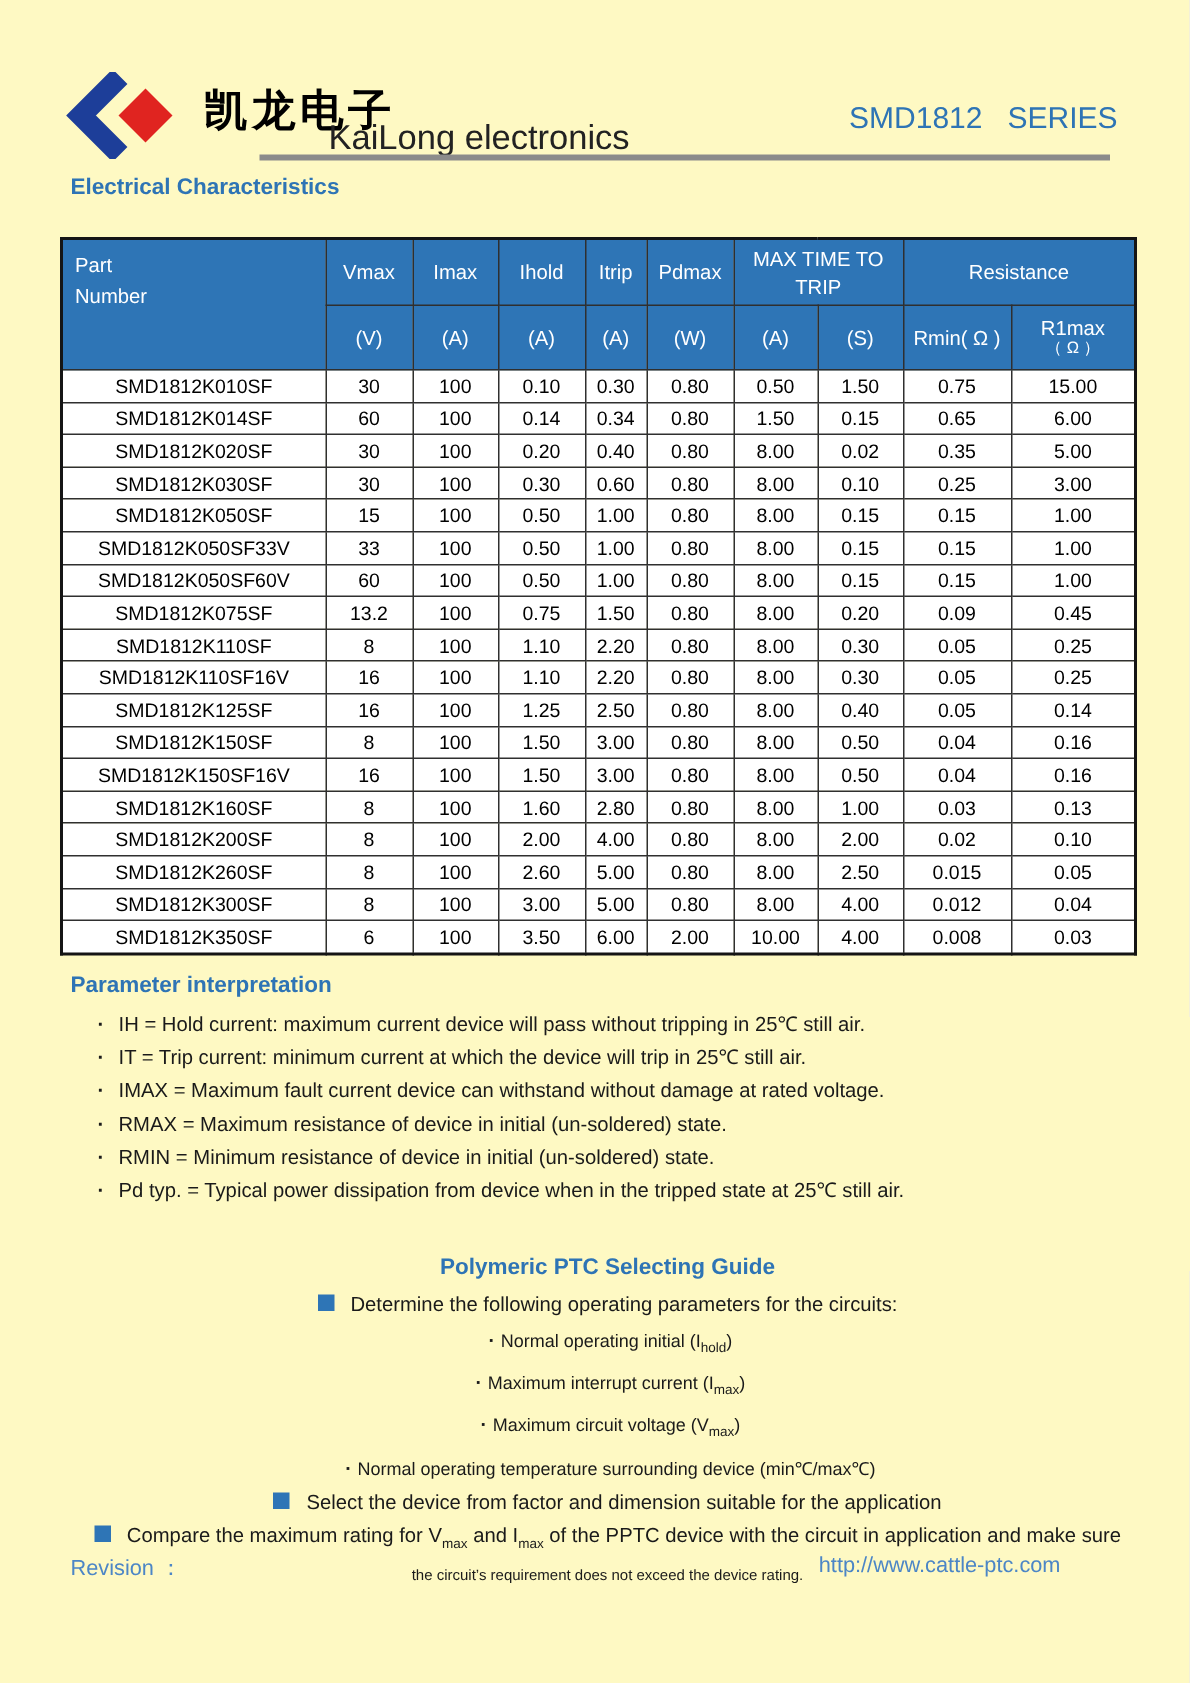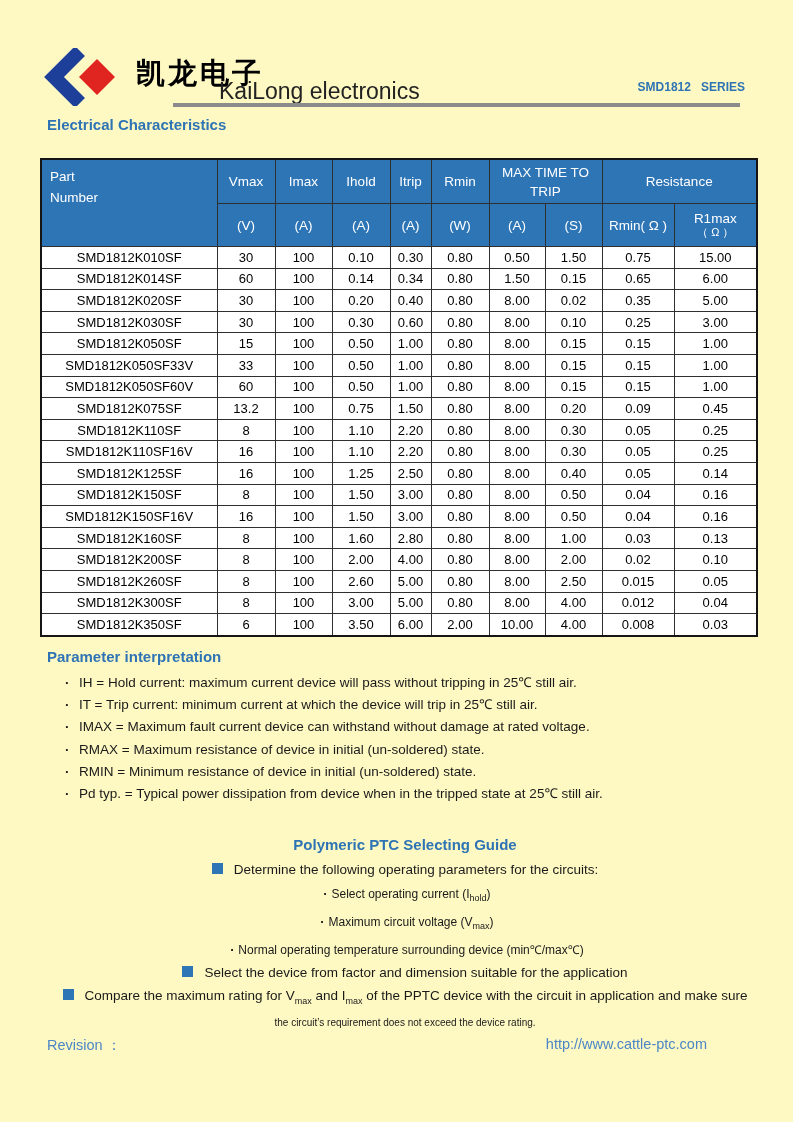--- a/index.html
+++ b/index.html
@@ -23,22 +23,22 @@
   .logo-en{
     position:absolute;left:219px;top:78px;
     font-family:Liberation Sans, sans-serif;
     font-size:23px;color:#222;text-align:center;
   }
   .header-rule{
     position:absolute;left:173px;top:103px;
     width:567px;height:4px;background:#8b8b8b;
   }
   .series-title{
-    position:absolute;right:48px;top:80px;
-    font-size:12px;font-weight:bold;color:#2E74B5;
+    position:absolute;right:48px;top:68px;
+    font-size:20px;font-weight:normal;color:#2E74B5;
     white-space:pre;
   }
   
   .sec-title{
     font-size:15px;font-weight:bold;color:#2E74B5;
   }
   .sec-electrical{position:absolute;left:47px;top:116px;}
   
   .tbl-wrap{position:absolute;left:40px;top:158px;}
   table{border-collapse:collapse;table-layout:fixed;width:716px;border:2px solid #151515;}
@@ -115,21 +115,21 @@
       <thead>
         <tr class="h1">
           <th class="part-cell" rowspan="2">
             <div>Part</div>
             <div>Number</div>
           </th>
           <th>Vmax</th>
           <th>Imax</th>
           <th>Ihold</th>
           <th>Itrip</th>
-          <th>Rmin</th>
+          <th>Pdmax</th>
           <th colspan="2">
             <div class="two-line">
               <div>MAX TIME TO</div>
               <div>TRIP</div>
             </div>
           </th>
           <th colspan="2">Resistance</th>
         </tr>
         <tr class="h2">
           <th>(V)</th>
@@ -376,21 +376,22 @@
         <div class="param-line"><span class="dot">·</span><span>RMAX = Maximum resistance of device in initial (un-soldered) state.</span></div>
         <div class="param-line"><span class="dot">·</span><span>RMIN = Minimum resistance of device in initial (un-soldered) state.</span></div>
         <div class="param-line"><span class="dot">·</span><span>Pd typ. = Typical power dissipation from device when in the tripped state at 25℃  still air.</span></div>
       </div>
   </div>
 
   <div class="sec-guide">
     <div class="sec-title">Polymeric PTC Selecting Guide</div>
     <div class="guide-list">
         <div class="g-square"><span class="sq"></span><span>Determine the following operating parameters for the circuits:</span></div>
-        <div class="g-dot"><span class="dot2">·</span><span>Select operating current (I</span><sub>hold</sub><span>)</span></div>
+        <div class="g-dot"><span class="dot2">·</span><span>Normal operating initial (I</span><sub>hold</sub><span>)</span></div>
+        <div class="g-dot"><span class="dot2">·</span><span>Maximum interrupt current (I</span><sub>max</sub><span>)</span></div>
         <div class="g-dot"><span class="dot2">·</span><span>Maximum circuit voltage (V</span><sub>max</sub><span>)</span></div>
         <div class="g-dot"><span class="dot2">·</span><span>Normal operating temperature surrounding device (min℃/max℃)</span></div>
         <div class="g-square"><span class="sq"></span><span>Select the device from factor and dimension suitable for the application</span></div>
         <div class="g-square"><span class="sq"></span><span>Compare the maximum rating for V</span><sub>max</sub><span> and I</span><sub>max</sub><span> of the PPTC device with the circuit in application and make sure</span></div>
         <div class="g-plain"><span>the circuit’s requirement does not exceed the device rating.</span></div>
       </div>
   </div>
 
   <div class="footer">
     <span>Revision ：</span>

